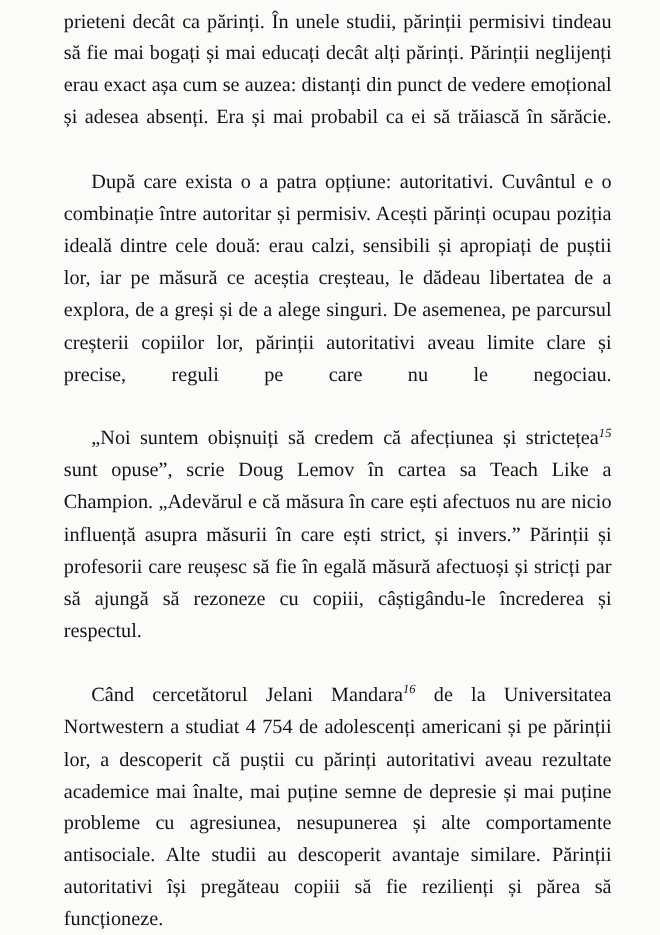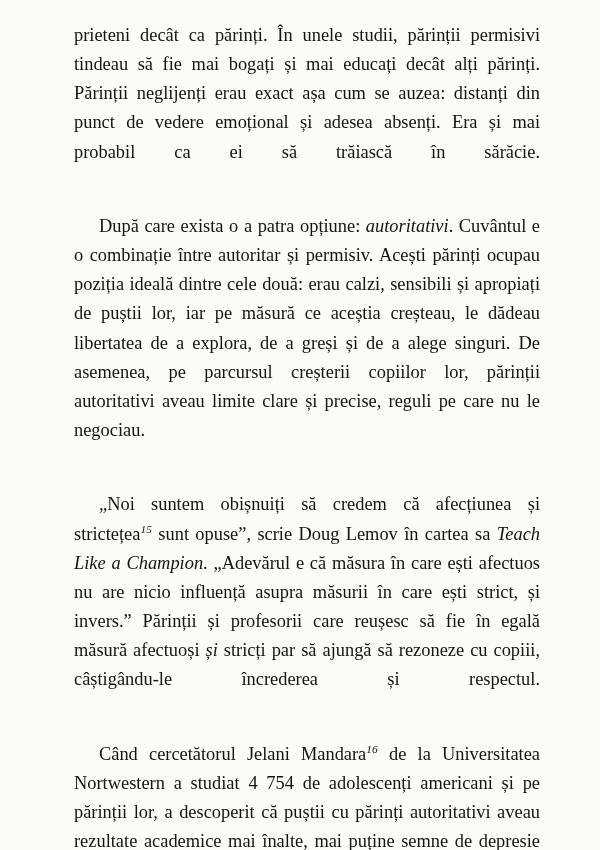--- a/index.html
+++ b/index.html
@@ -27,40 +27,39 @@
     width: 498px;
     color: #131313;
     font-size: 18.4px;
     line-height: 29.15px;
     text-align: justify;
     text-justify: inter-word;
     -webkit-font-smoothing: antialiased;
   }
 
   p.para {
-    margin: 16px;
+    margin: 0;
     padding: 0;
     text-align: justify;
     text-indent: 25px;
     hyphens: manual;
   }
 
   p.para.first {
     text-indent: 0;
   }
 
   
   p.para::after {
     content: "";
     display: inline-block;
     width: 100%;
   }
 
   .ital {
-    font-style: italic;
   }
 
   sup.fn {
     font-size: 0.62em;
     vertical-align: super;
     line-height: 0;
     letter-spacing: 0.1px;
     font-style: italic;
   }
 </style>

